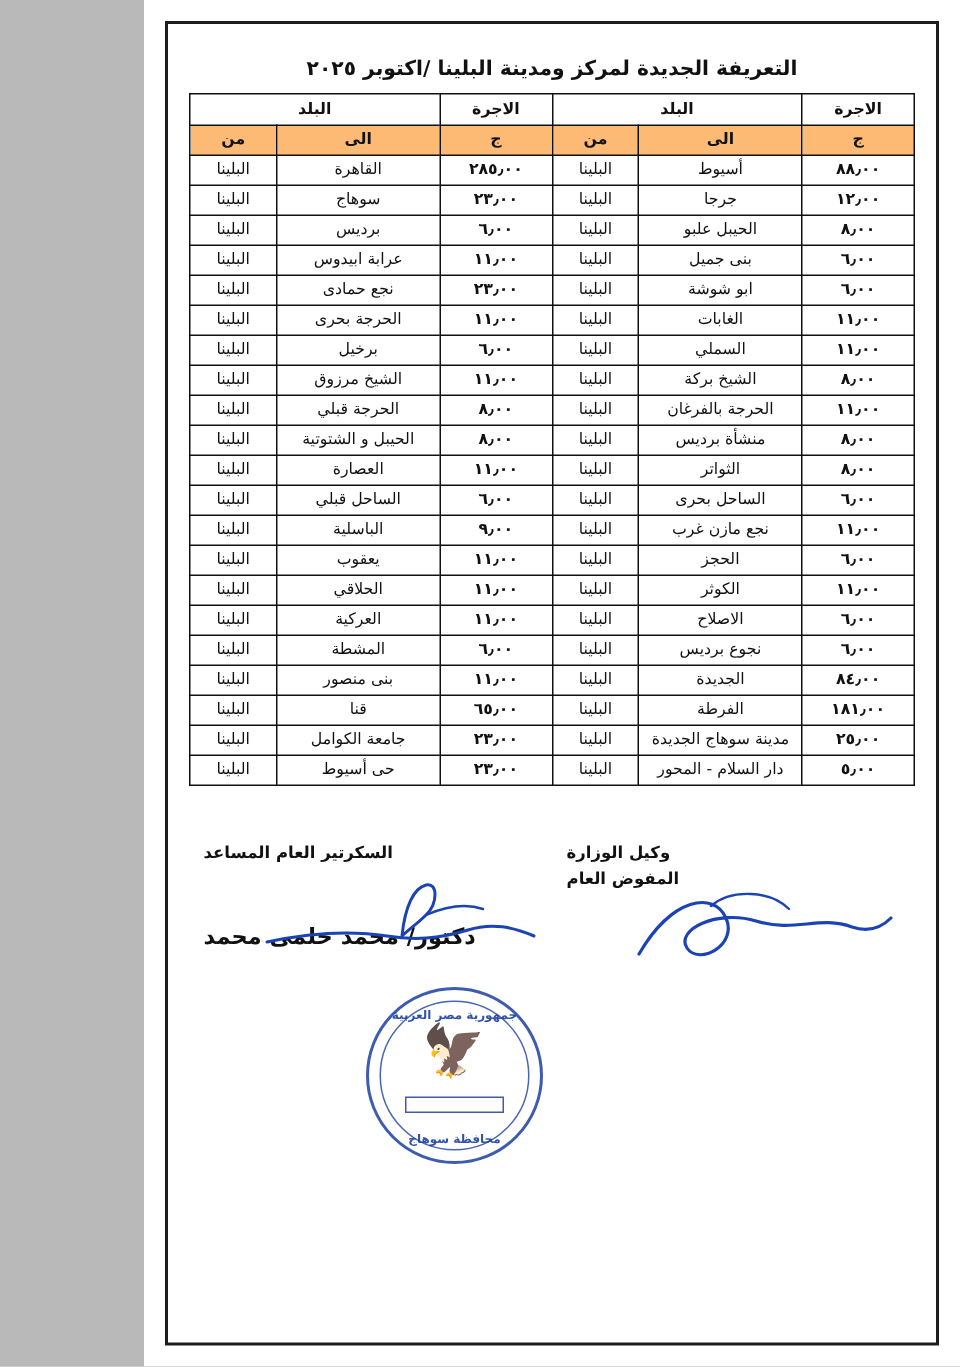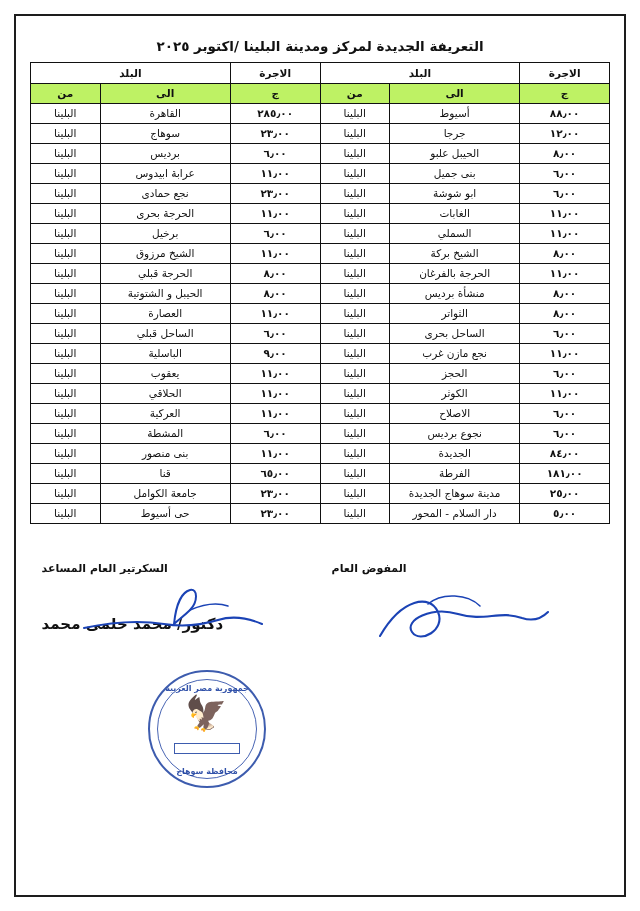--- a/index.html
+++ b/index.html
@@ -9,21 +9,21 @@
   }
   body {
     width: 640px;
     height: 911px;
     overflow: hidden;
     font-family: "DejaVu Sans", "Liberation Sans", sans-serif;
   }
 
   .page {
     position: relative;
-    width: 640px;
+    width: 544px;
     height: 911px;
     background: #ffffff;
     box-sizing: border-box;
   }
 
   
   .page-border {
     position: absolute;
     left: 14px;
     top: 14px;
@@ -67,21 +67,21 @@
     text-align: center;
     padding: 1px 2px;
     height: 17px;
     line-height: 13px;
     overflow: hidden;
     white-space: nowrap;
   }
 
   table.tariff th {
     font-weight: bold;
-    background: #bef264;
+    background: #fdba74;
   }
 
   table.tariff thead tr.head-top th {
     background: #ffffff;
     height: 18px;
   }
 
   
   col.c-fare { width: 15.5%; }
   col.c-to   { width: 22.5%; }
@@ -125,21 +125,21 @@
   
   .scribble {
     position: absolute;
     pointer-events: none;
   }
   .scribble svg { display: block; }
 
   .stamp {
     position: absolute;
     left: 118px;
-    top: 108px;
+    top: 96px;
     width: 118px;
     height: 118px;
   }
   .stamp .ring {
     position: absolute;
     inset: 0;
     border: 2.5px solid #1b3fa0;
     border-radius: 50%;
     opacity: .85;
   }
@@ -387,20 +387,21 @@
             <td class="fare">٢٣٫٠٠</td>
             <td>حى أسيوط</td>
             <td class="fromcell">البلينا</td>
           </tr>
         </tbody>
     </table>
 
     <div class="sig-area">
 
       <div class="sig-right">
+        <div class="sig-title">وكيل  الوزارة</div>
         <div class="sig-sub">المفوض العام</div>
         <div class="scribble" style="left:40px; top:26px;">
           <svg width="180" height="64" viewBox="0 0 180 64">
             <path d="M8 48 C30 10, 58 6, 66 24 C74 42, 48 56, 40 44 C32 32, 60 18, 86 26 C112 34, 128 22, 150 30 C162 34, 170 30, 176 24" fill="none" stroke="#1b43b5" stroke-width="2.1" stroke-linecap="round"></path>
             <path d="M56 16 C70 4, 96 6, 108 18" fill="none" stroke="#1b43b5" stroke-width="1.6" stroke-linecap="round"></path>
           </svg>
         </div>
       </div>
 
       <div class="sig-left">

